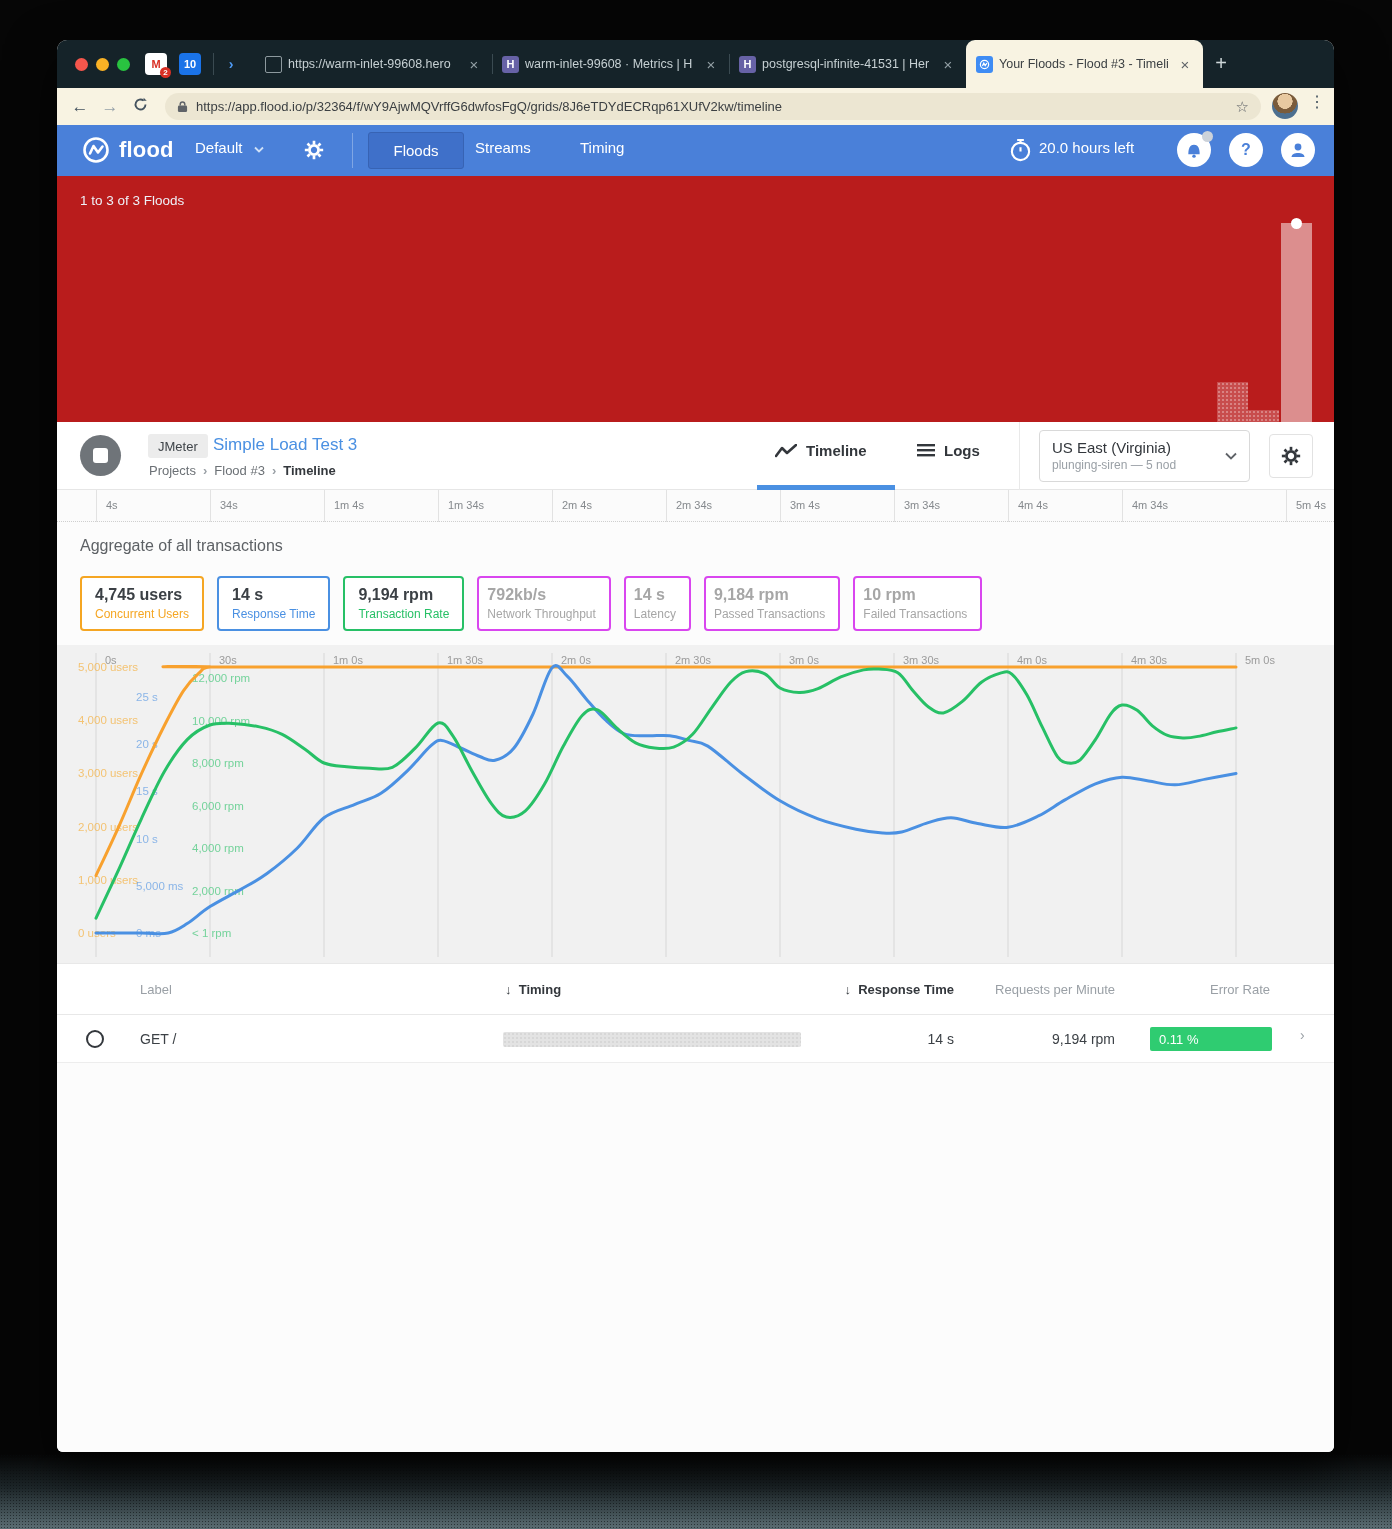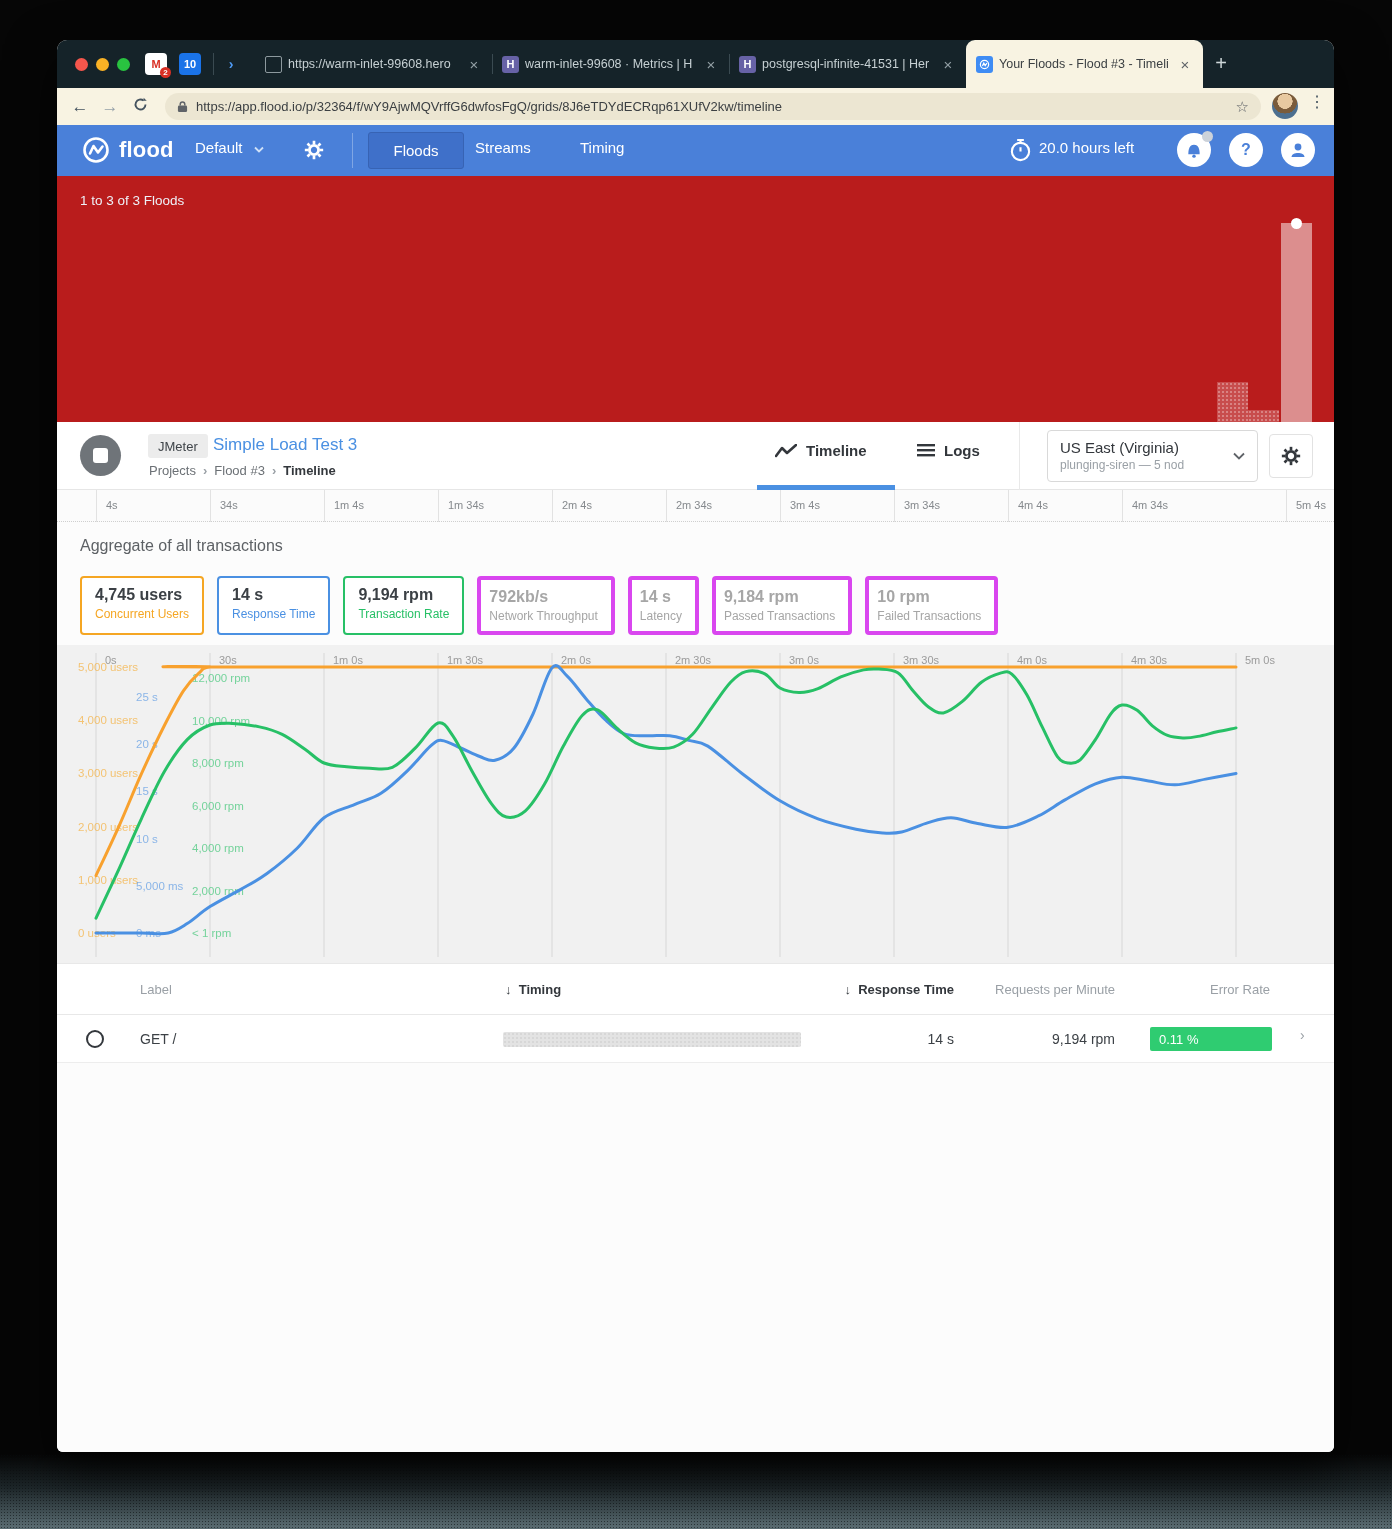--- a/index.html
+++ b/index.html
@@ -74,40 +74,40 @@
     font-size:13px; color:#3f4449; display:flex; align-items:center; padding:0 10px; }
   .testtitle { position:absolute; left:156px; top:13px; font-size:17px; color:#4a90e2; }
   .crumbs { position:absolute; left:92px; top:41px; font-size:13px; color:#6b7075; }
   .crumbs b { color:#33373c; }
   .crumbs .sep { color:#9aa0a6; padding:0 7px; font-weight:bold; }
   .vtab { position:absolute; top:20px; display:flex; align-items:center; font-size:15px; font-weight:600; color:#33373c; }
   .vtab svg { margin-right:9px; }
   .underline { position:absolute; left:700px; top:63px; width:138px; height:5px; background:#4a90e2; }
   .hdr-divider { position:absolute; left:962px; top:0; width:1px; height:68px; background:#e9e9e9; }
   .region { position:absolute; left:982px; top:8px; width:211px; height:52px; border:1px solid #d9d9d9; border-radius:4px;
-    padding:8px 12px;margin-left:8px; }
+    padding:8px 12px; }
   .region .rname { font-size:15px; color:#33373c; }
   .region .rsub { font-size:12px; color:#9aa0a6; margin-top:2px; white-space:nowrap; overflow:hidden; width:150px; }
   .region svg { position:absolute; right:12px; top:21px; }
   .gearbox { position:absolute; left:1212px; top:12px; width:44px; height:44px; border:1px solid #e2e2e2; border-radius:4px;
     display:flex; align-items:center; justify-content:center; color:#33373c; }
 
   
   .ruler { position:absolute; left:0; top:450px; width:100%; height:32px; background:#fbfbfb;
     border-bottom:1px dotted #cfcfcf; }
   .rcell { position:absolute; top:0; height:32px; border-left:1px solid #e2e2e2; padding:9px 0 0 9px;
     font-size:11px; color:#85898d; width:114px; }
 
   
   .aggtitle { position:absolute; left:23px; top:497px; font-size:16px; color:#5d6165; }
   .cards { position:absolute; left:23px; top:536px; display:flex; gap:13px; }
   .card { border-radius:4px; padding:8px 13px; background:#fff; }
   .card .cv { font-size:16px; font-weight:bold; color:#3b4045; }
   .card .cl { font-size:12px; margin-top:3px; }
-  .card.inactive { border:4px solid #d946ef;padding-left:8px; }
+  .card.inactive { border:2px solid #d946ef;padding-left:8px; }
   .card.inactive .cv, .card.inactive .cl { color:#a6a6a6; }
 
   
   .chart { position:absolute; left:0; top:605px; width:100%; height:318px; background:#f1f1f1; }
 
   
   .tblhead { position:absolute; left:0; top:923px; width:100%; height:52px; background:#fff;
     border-top:1px solid #e8e8e8; border-bottom:1px solid #e8e8e8; font-size:13px; }
   .th { position:absolute; top:18px; color:#9aa0a6; }
   .th.sorted { color:#33373c; font-weight:bold; }

